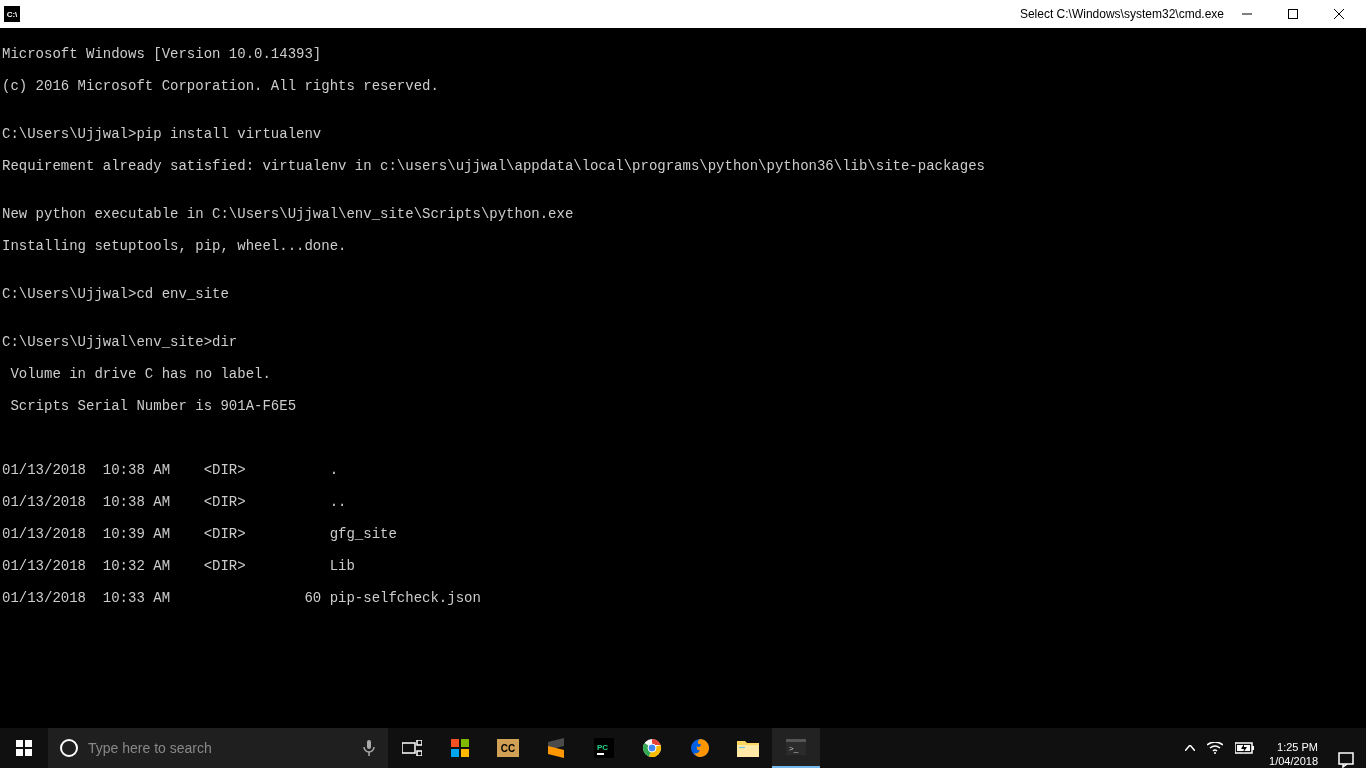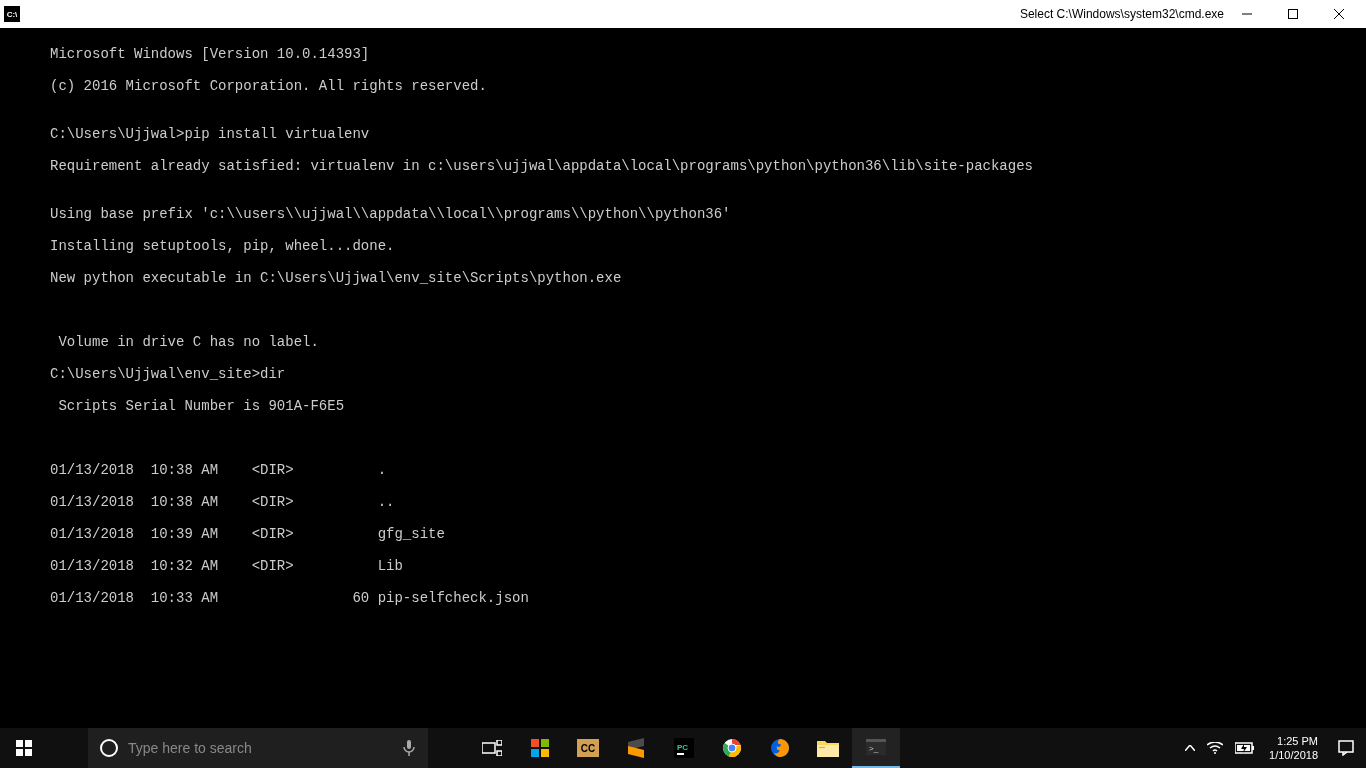--- a/index.html
+++ b/index.html
@@ -47,32 +47,31 @@
     }
     .terminal {
       background: #000;
       color: #ccc;
       padding: 2px 0;
       line-height: 16px;
       white-space: pre;
       height: calc(100% - 28px - 40px);
       overflow: hidden;
     }
-    .line { padding: 0 2px; margin-left: 48px; }
+    .line { padding: 0 2px; }
     .taskbar {
       position: absolute;
       bottom: 0;
       left: 0;
       right: 0;
       height: 40px;
       background: #101010;
       display: flex;
       align-items: center;
       font-family: 'Segoe UI', sans-serif;
-      gap: 40px;
     }
     .start-btn {
       width: 48px;
       height: 40px;
       display: flex;
       align-items: center;
       justify-content: center;
       cursor: pointer;
       color: #fff;
     }
@@ -105,21 +104,21 @@
       align-items: center;
       justify-content: center;
       cursor: pointer;
       color: #fff;
       font-size: 18px;
     }
     .task-item.active { border-bottom: 2px solid #76b9ed; background: rgba(255,255,255,0.08); }
     .tray {
       margin-left: auto;
       display: flex;
-      align-items: center;
+      align-items: flex-end;
       color: #fff;
       font-size: 11px;
       height: 40px;
     }
     .tray-icon {
       padding: 0 6px;
       height: 40px;
       display: flex;
       align-items: center;
       cursor: pointer;
@@ -163,27 +162,27 @@
   </div>
 </div>
 
 <div class="terminal">
 <div class="line">Microsoft Windows [Version 10.0.14393]</div>
 <div class="line">(c) 2016 Microsoft Corporation. All rights reserved.</div>
 <div class="line"></div>
 <div class="line">C:\Users\Ujjwal&gt;pip install virtualenv</div>
 <div class="line">Requirement already satisfied: virtualenv in c:\users\ujjwal\appdata\local\programs\python\python36\lib\site-packages</div>
 <div class="line"></div>
-<div class="line">Using base prefix 'c:\\users\\ujjwal\\appdata\\local\\programs\\python\\python36'</div>
+<div class="line">New python executable in C:\Users\Ujjwal\env_site\Scripts\python.exe</div>
 <div class="line">Installing setuptools, pip, wheel...done.</div>
-<div class="line">New python executable in C:\Users\Ujjwal\env_site\Scripts\python.exe</div>
-<div class="line"></div>
-<div class="line"></div>
+<div class="line"></div>
+<div class="line">C:\Users\Ujjwal&gt;cd env_site</div>
+<div class="line"></div>
+<div class="line">C:\Users\Ujjwal\env_site&gt;dir</div>
 <div class="line"> Volume in drive C has no label.</div>
-<div class="line">C:\Users\Ujjwal\env_site&gt;dir</div>
 <div class="line"> Scripts Serial Number is 901A-F6E5</div>
 <div class="line"></div>
 <div class="line"></div>
 <div class="line">01/13/2018  10:38 AM    &lt;DIR&gt;          .</div>
 <div class="line">01/13/2018  10:38 AM    &lt;DIR&gt;          ..</div>
 <div class="line">01/13/2018  10:39 AM    &lt;DIR&gt;          gfg_site</div>
 <div class="line">01/13/2018  10:32 AM    &lt;DIR&gt;          Lib</div>
 <div class="line">01/13/2018  10:33 AM                60 pip-selfcheck.json</div>
 
 
@@ -298,21 +297,21 @@
     <div class="tray-icon">
       <svg width="20" height="12" viewBox="0 0 20 12">
           <rect x="0" y="1" width="17" height="10" fill="none" stroke="#fff" stroke-width="1.5"></rect>
           <rect x="17" y="4" width="2" height="4" fill="#fff"></rect>
           <rect x="2" y="3" width="13" height="6" fill="#fff"></rect>
           <path d="M9 2 L6 7 L9 7 L8 11 L12 5 L9 5 Z" fill="#000"></path>
         </svg>
     </div>
     <div class="clock">
       <div>1:25 PM</div>
-      <div>1/10/2018</div>
+      <div>1/04/2018</div>
     </div>
     <div class="notif">
       <svg width="16" height="16" viewBox="0 0 16 16">
           <rect x="1" y="1" width="14" height="11" fill="none" stroke="#fff" stroke-width="1.5"></rect>
           <path d="M5 12 L5 15 L9 12" fill="none" stroke="#fff" stroke-width="1.5"></path>
         </svg>
     </div>
   </div>
 </div>
 

